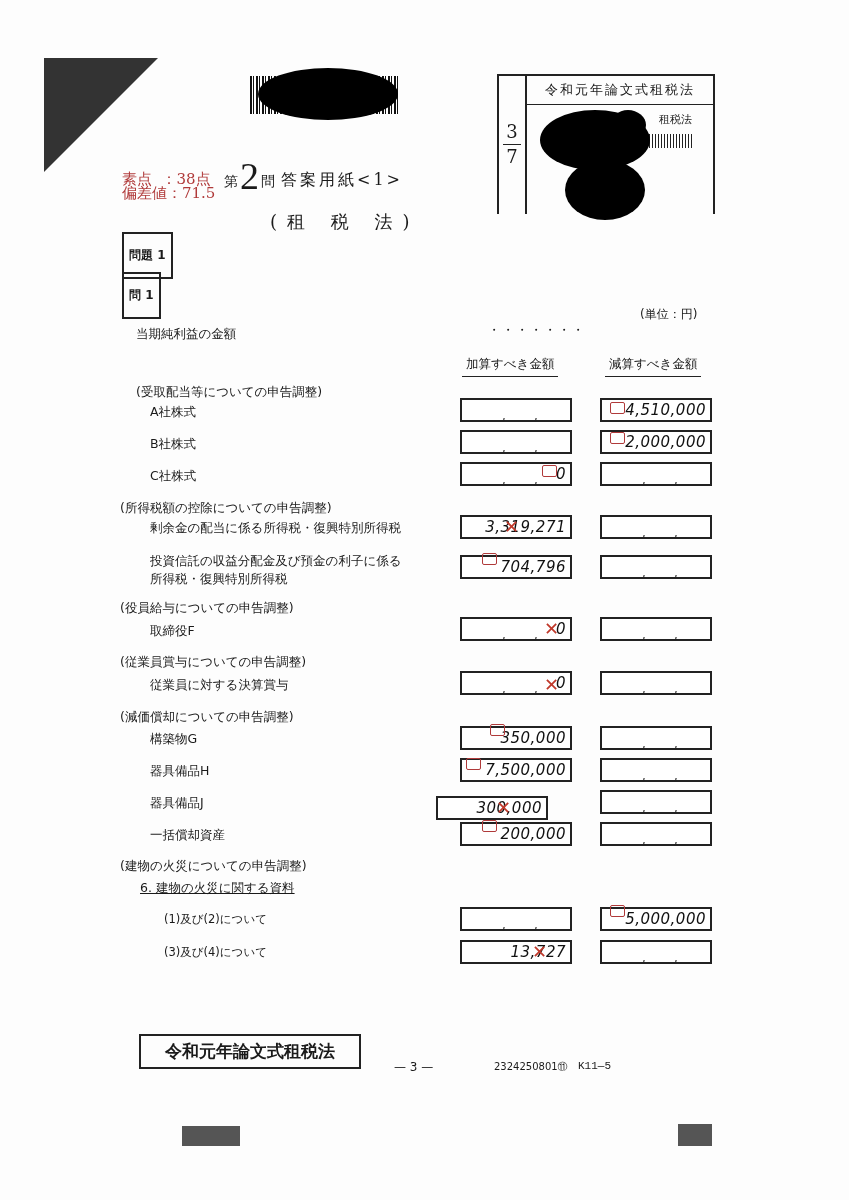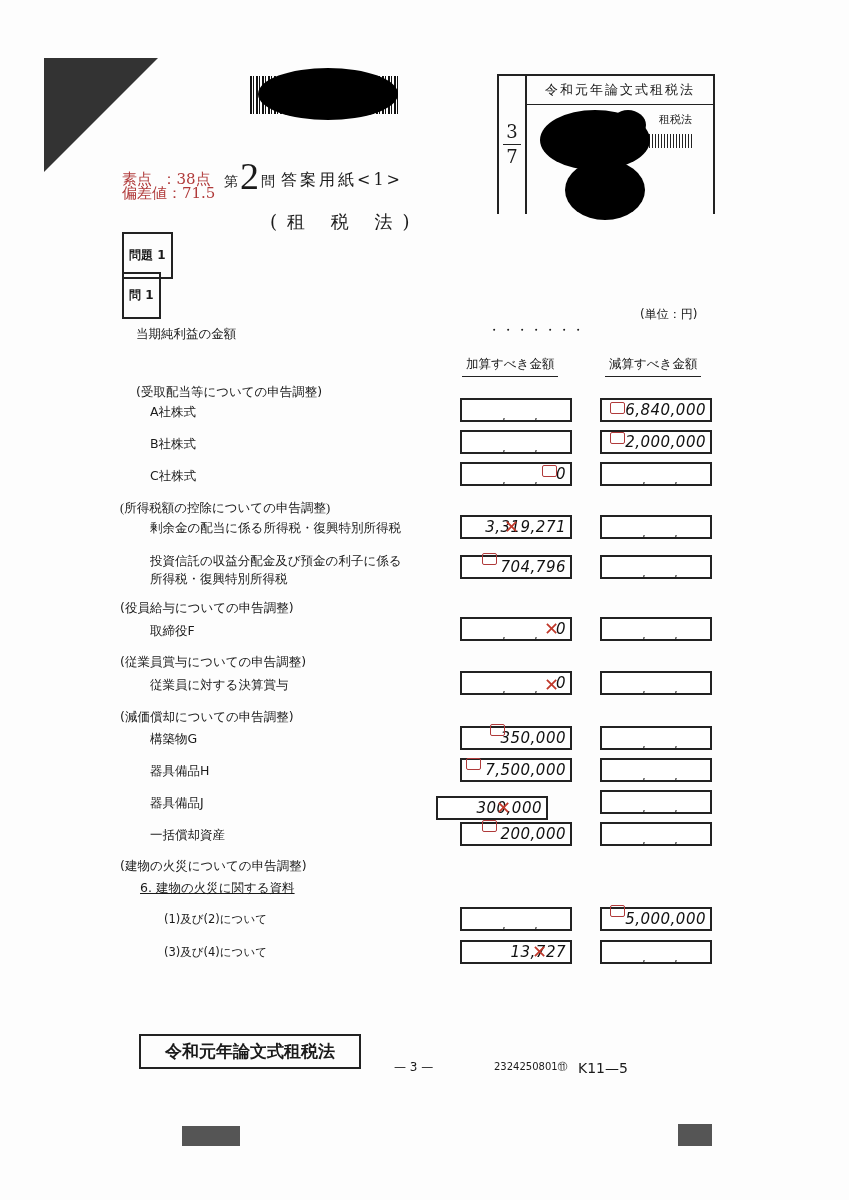--- a/index.html
+++ b/index.html
@@ -78,21 +78,21 @@
 <div class="abs tag" style="left:122px;top:272px;">問 1</div>
 
 <div class="abs small" style="left:640px;top:306px;">(単位：円)</div>
 <div class="abs lbl" style="left:136px;top:326px;">当期純利益の金額</div>
 <div class="abs small" style="left:488px;top:322px;letter-spacing:2px;">・・・・・・・</div>
 
 <div class="abs colhead" style="left:462px;top:356px;">加算すべき金額</div>
 <div class="abs colhead" style="left:605px;top:356px;">減算すべき金額</div>
 
 <div class="abs lbl" style="left:120px;top:384px;margin-left:16px;">(受取配当等についての申告調整)</div>
-<div class="abs lbl" style="left:120px;top:500px;font-family:Liberation Serif, serif;">(所得税額の控除についての申告調整)</div>
+<div class="abs lbl" style="left:120px;top:500px;">(所得税額の控除についての申告調整)</div>
 <div class="abs lbl" style="left:120px;top:600px;">(役員給与についての申告調整)</div>
 <div class="abs lbl" style="left:120px;top:654px;">(従業員賞与についての申告調整)</div>
 <div class="abs lbl" style="left:120px;top:709px;">(減価償却についての申告調整)</div>
 <div class="abs lbl" style="left:120px;top:858px;">(建物の火災についての申告調整)</div>
 <div class="abs lbl" style="left:140px;top:880px;text-decoration:underline;">6. 建物の火災に関する資料</div>
 
 <div class="abs lbl" style="left:150px;top:404px;">A社株式</div>
 <div class="abs lbl" style="left:150px;top:436px;">B社株式</div>
 <div class="abs lbl" style="left:150px;top:468px;">C社株式</div>
 <div class="abs lbl" style="left:150px;top:520px;">剰余金の配当に係る所得税・復興特別所得税</div>
@@ -107,21 +107,21 @@
 <div class="abs lbl" style="left:164px;top:912px;font-size:11.5px;">(1)及び(2)について</div>
 <div class="abs lbl" style="left:164px;top:945px;font-size:11.5px;">(3)及び(4)について</div>
 
 <div class="abs box" style="left:460px;top:398px;">
     <div class="commas">
       <span style="left:40px">,</span>
       <span style="left:72px">,</span>
     </div>
   </div>
 <div class="abs box" style="left:600px;top:398px;">
-    <span class="hw">6,840,000</span>
+    <span class="hw">4,510,000</span>
     <span class="redsq" style="left:8px;top:2px"></span>
   </div>
 
 <div class="abs box" style="left:460px;top:430px;">
     <div class="commas">
       <span style="left:40px">,</span>
       <span style="left:72px">,</span>
     </div>
   </div>
 <div class="abs box" style="left:600px;top:430px;">
@@ -258,16 +258,16 @@
 <div class="abs box" style="left:600px;top:940px;">
     <div class="commas">
       <span style="left:40px">,</span>
       <span style="left:72px">,</span>
     </div>
   </div>
 
 <div class="abs footer-box">令和元年論文式租税法</div>
 <div class="abs small" style="left:394px;top:1060px;">— 3 —</div>
 <div class="abs small" style="left:494px;top:1060px;font-size:10px;text-align:right;">2324250801⑪</div>
-<div class="abs small" style="left:578px;top:1060px;font-size:14px;">K11—5</div>
+<div class="abs small" style="left:578px;top:1060px;font-size:11px;font-family:Liberation Mono, monospace;">K11—5</div>
 
 <div class="abs gray-rect" style="left:182px;top:1126px;width:58px;height:20px;"></div>
 <div class="abs gray-rect" style="left:678px;top:1124px;width:34px;height:22px;"></div>
 
 </body></html>

